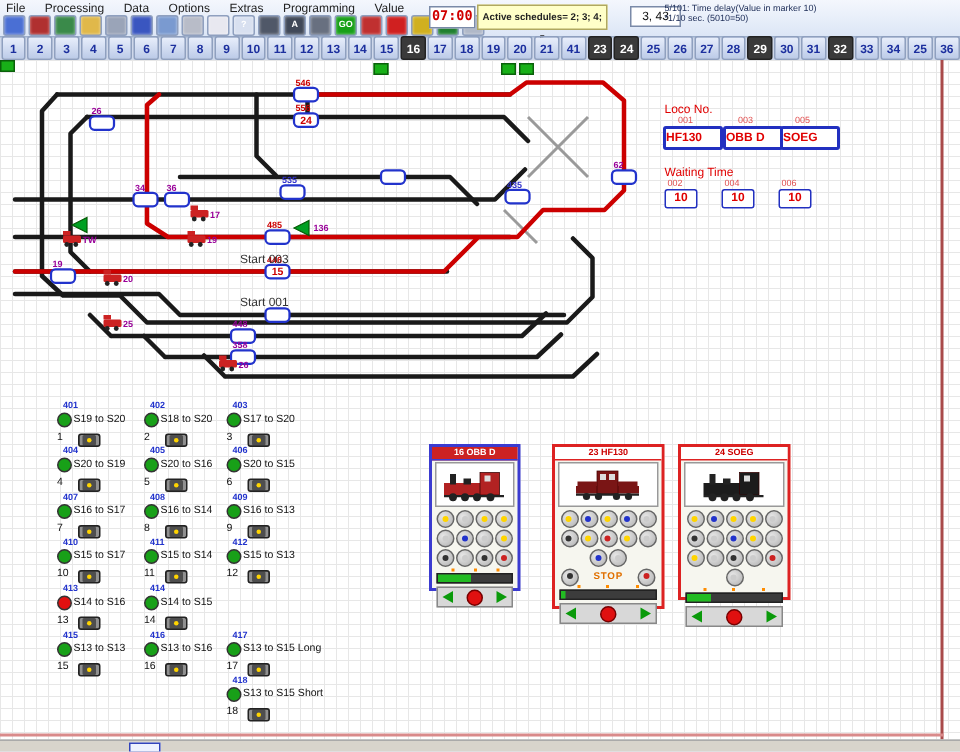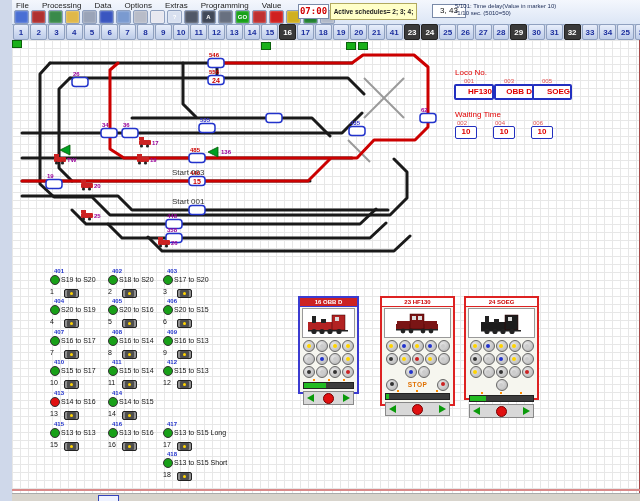--- a/index.html
+++ b/index.html
@@ -1,17 +1,17 @@
 <!DOCTYPE html>
 <html><head>
 <meta charset="utf-8">
 <style>
   html,body{margin:0;padding:0;}
   body{width:640px;height:501px;overflow:hidden;font-family:"Liberation Sans",sans-serif;background:#cfd8ea;position:relative;}
-  #win{position:absolute;inset:0;margin-left:12px;}
+  #win{position:absolute;inset:0;}
   
   #header{position:absolute;left:0;top:0;width:640px;height:24px;background:linear-gradient(#f4f7fd,#dce6f6);border-bottom:1px solid #9eb0cc;}
   #menubar{position:absolute;left:2px;top:0;height:10px;display:flex;gap:9px;align-items:center;}
   #menubar span{font-size:8px;color:#222;padding:0 2px;cursor:default;}
   #iconrow{position:absolute;left:2px;top:10px;height:14px;display:flex;gap:2px;align-items:center;}
   .tbico{width:13px;height:12px;border:1px solid #8fa0bf;border-radius:2px;font-size:6px;font-weight:bold;color:#fff;display:flex;align-items:center;justify-content:center;box-shadow:inset 0 0 2px rgba(255,255,255,.6);}
   #clockbox{position:absolute;left:286px;top:4px;width:29px;height:13px;background:#fff;border:1px solid #7a8aa8;color:#d00000;font-family:"DejaVu Sans Mono",monospace;font-size:9px;font-weight:bold;text-align:center;line-height:13px;}
   #schedbox{position:absolute;left:318px;top:3px;width:85px;height:15px;background:#ffffc8;border:1px solid #b0a860;color:#222;font-size:6.5px;font-weight:bold;line-height:15px;text-align:center;}
   #valbox{position:absolute;left:420px;top:4px;width:32px;height:12px;background:#fff;border:1px solid #7a8aa8;font-size:8px;text-align:center;line-height:12px;color:#111;}
   #infotext{position:absolute;left:443px;top:3px;width:190px;font-size:6px;line-height:7px;color:#1a2a55;}
@@ -20,21 +20,21 @@
   .pgbtn{flex:1;border:1px solid #8fa0bf;border-radius:2px;background:linear-gradient(#e8eefb,#bccbe8);color:#1c2f9e;font-size:8px;font-weight:bold;display:flex;align-items:center;justify-content:center;margin:0 0.5px;cursor:pointer;}
   .pgbtn.active{background:#3a3a3a;color:#fff;border-color:#222;}
   
   #canvas{position:absolute;left:0;top:40px;width:640px;height:453px;background-color:#fff;background-image:linear-gradient(#e7e7e7 1px,transparent 1px),linear-gradient(90deg,#e7e7e7 1px,transparent 1px);background-size:8px 8px;}
   #layout-svg{position:absolute;left:0;top:0;}
   #rightedge{position:absolute;left:627px;top:0;width:2px;height:453px;background:#a94a4a;}
   #bottomedge{position:absolute;left:0;top:449px;width:629px;height:2px;background:#d98a8a;}
   .indmajor{position:absolute;width:8px;height:6px;background:#18b018;border:1px solid #0a600a;}
   
   .redtitle{position:absolute;color:#e00000;font-size:8px;font-weight:normal;}
-  .locobox{position:absolute;width:36px;height:12px;background:#fff;border:2px solid #2230c0;border-radius:2px;color:#e00000;font-size:8px;font-weight:bold;text-align:right;line-height:11px;}
+  .locobox{position:absolute;width:36px;height:12px;background:#fff;border:2px solid #2230c0;border-radius:2px;color:#e00000;font-size:8px;font-weight:bold;text-align:left;line-height:11px;}
   .addrlab{position:absolute;color:#e05050;font-size:6px;}
   .waitbox{position:absolute;width:20px;height:11px;background:#fff;border:1.5px solid #2230c0;border-radius:2px;color:#e00000;font-size:8px;font-weight:bold;text-align:center;line-height:10px;}
   
   .sched{position:absolute;width:62px;height:26px;}
   .sched .addr{position:absolute;left:4px;top:-4px;color:#2233cc;font-size:6px;font-weight:bold;}
   .sched .led{position:absolute;left:0;top:3px;width:8px;height:8px;border-radius:50%;border:1px solid #333;}
   .sched .nm{position:absolute;left:11px;top:4px;font-size:7px;color:#111;white-space:nowrap;}
   .sched .num{position:absolute;left:0;top:16px;font-size:7px;color:#111;}
   .sched .pb{position:absolute;left:14px;top:17px;width:13px;height:7px;background:#4e4e4e;border:1px solid #222;border-radius:2px;box-shadow:inset 2px 0 0 #909090, inset -2px 0 0 #909090;}
   .sched .pb::after{content:"";position:absolute;left:5px;top:2px;width:3px;height:3px;border-radius:50%;background:#ffd400;}

